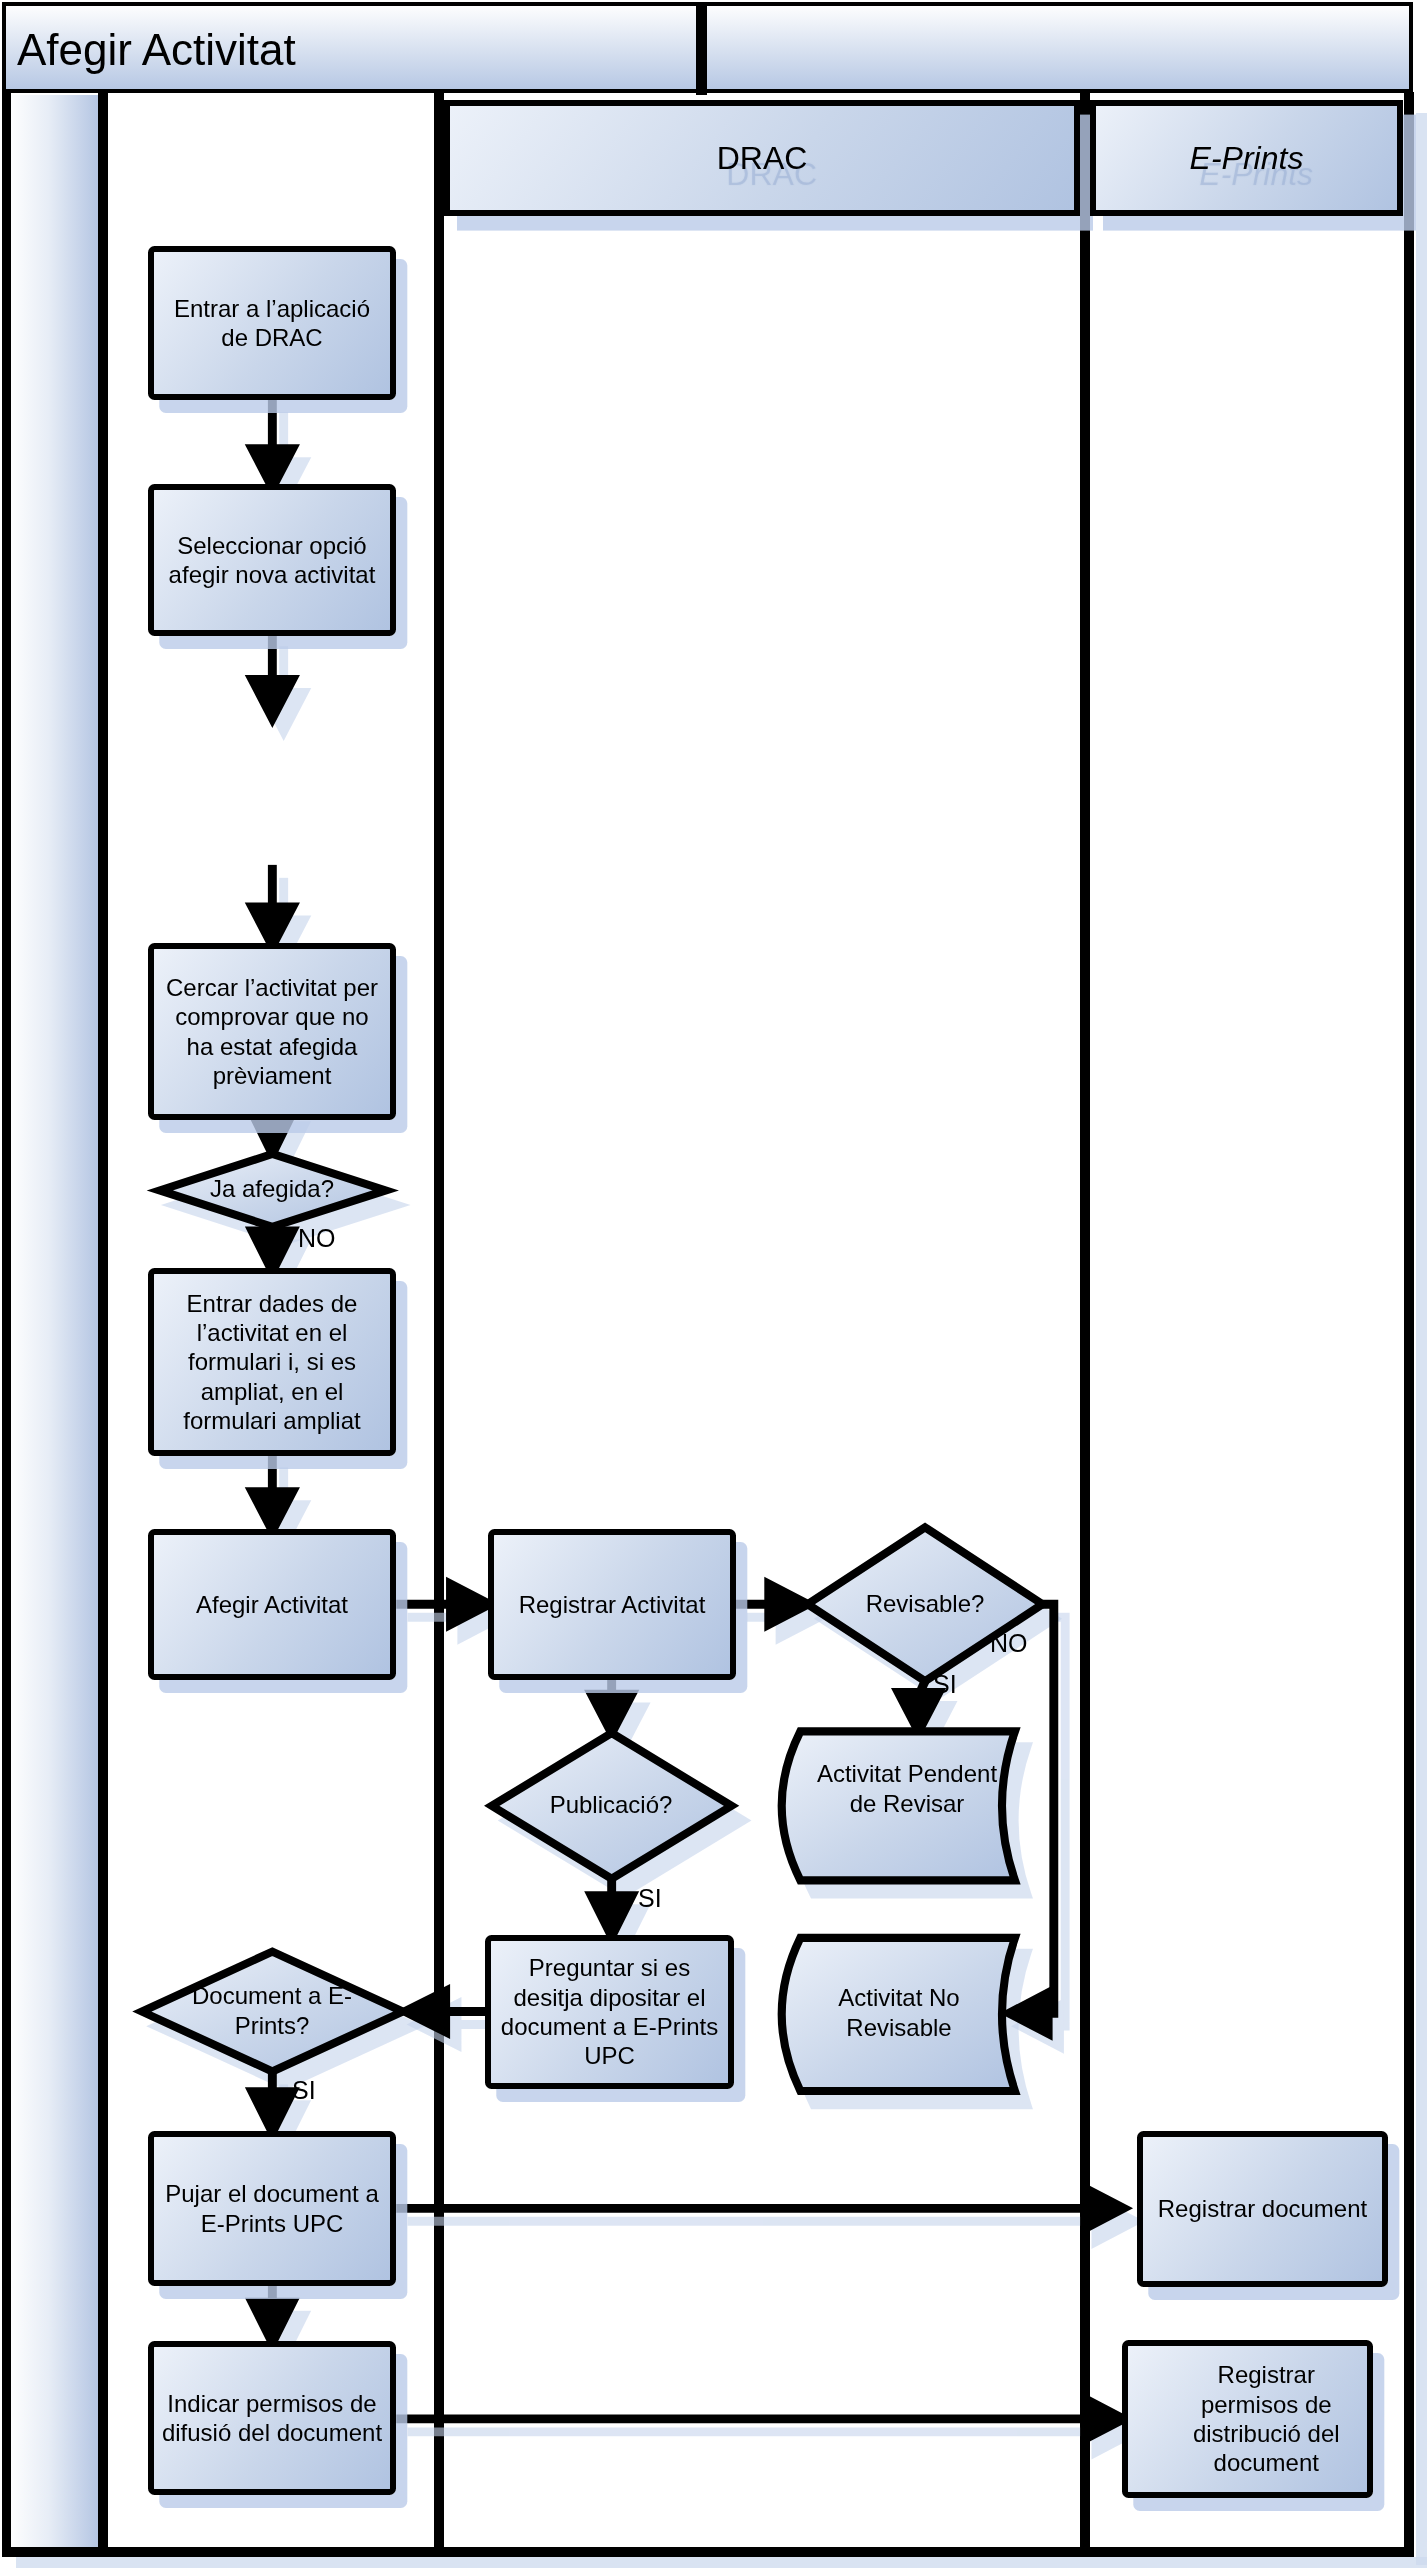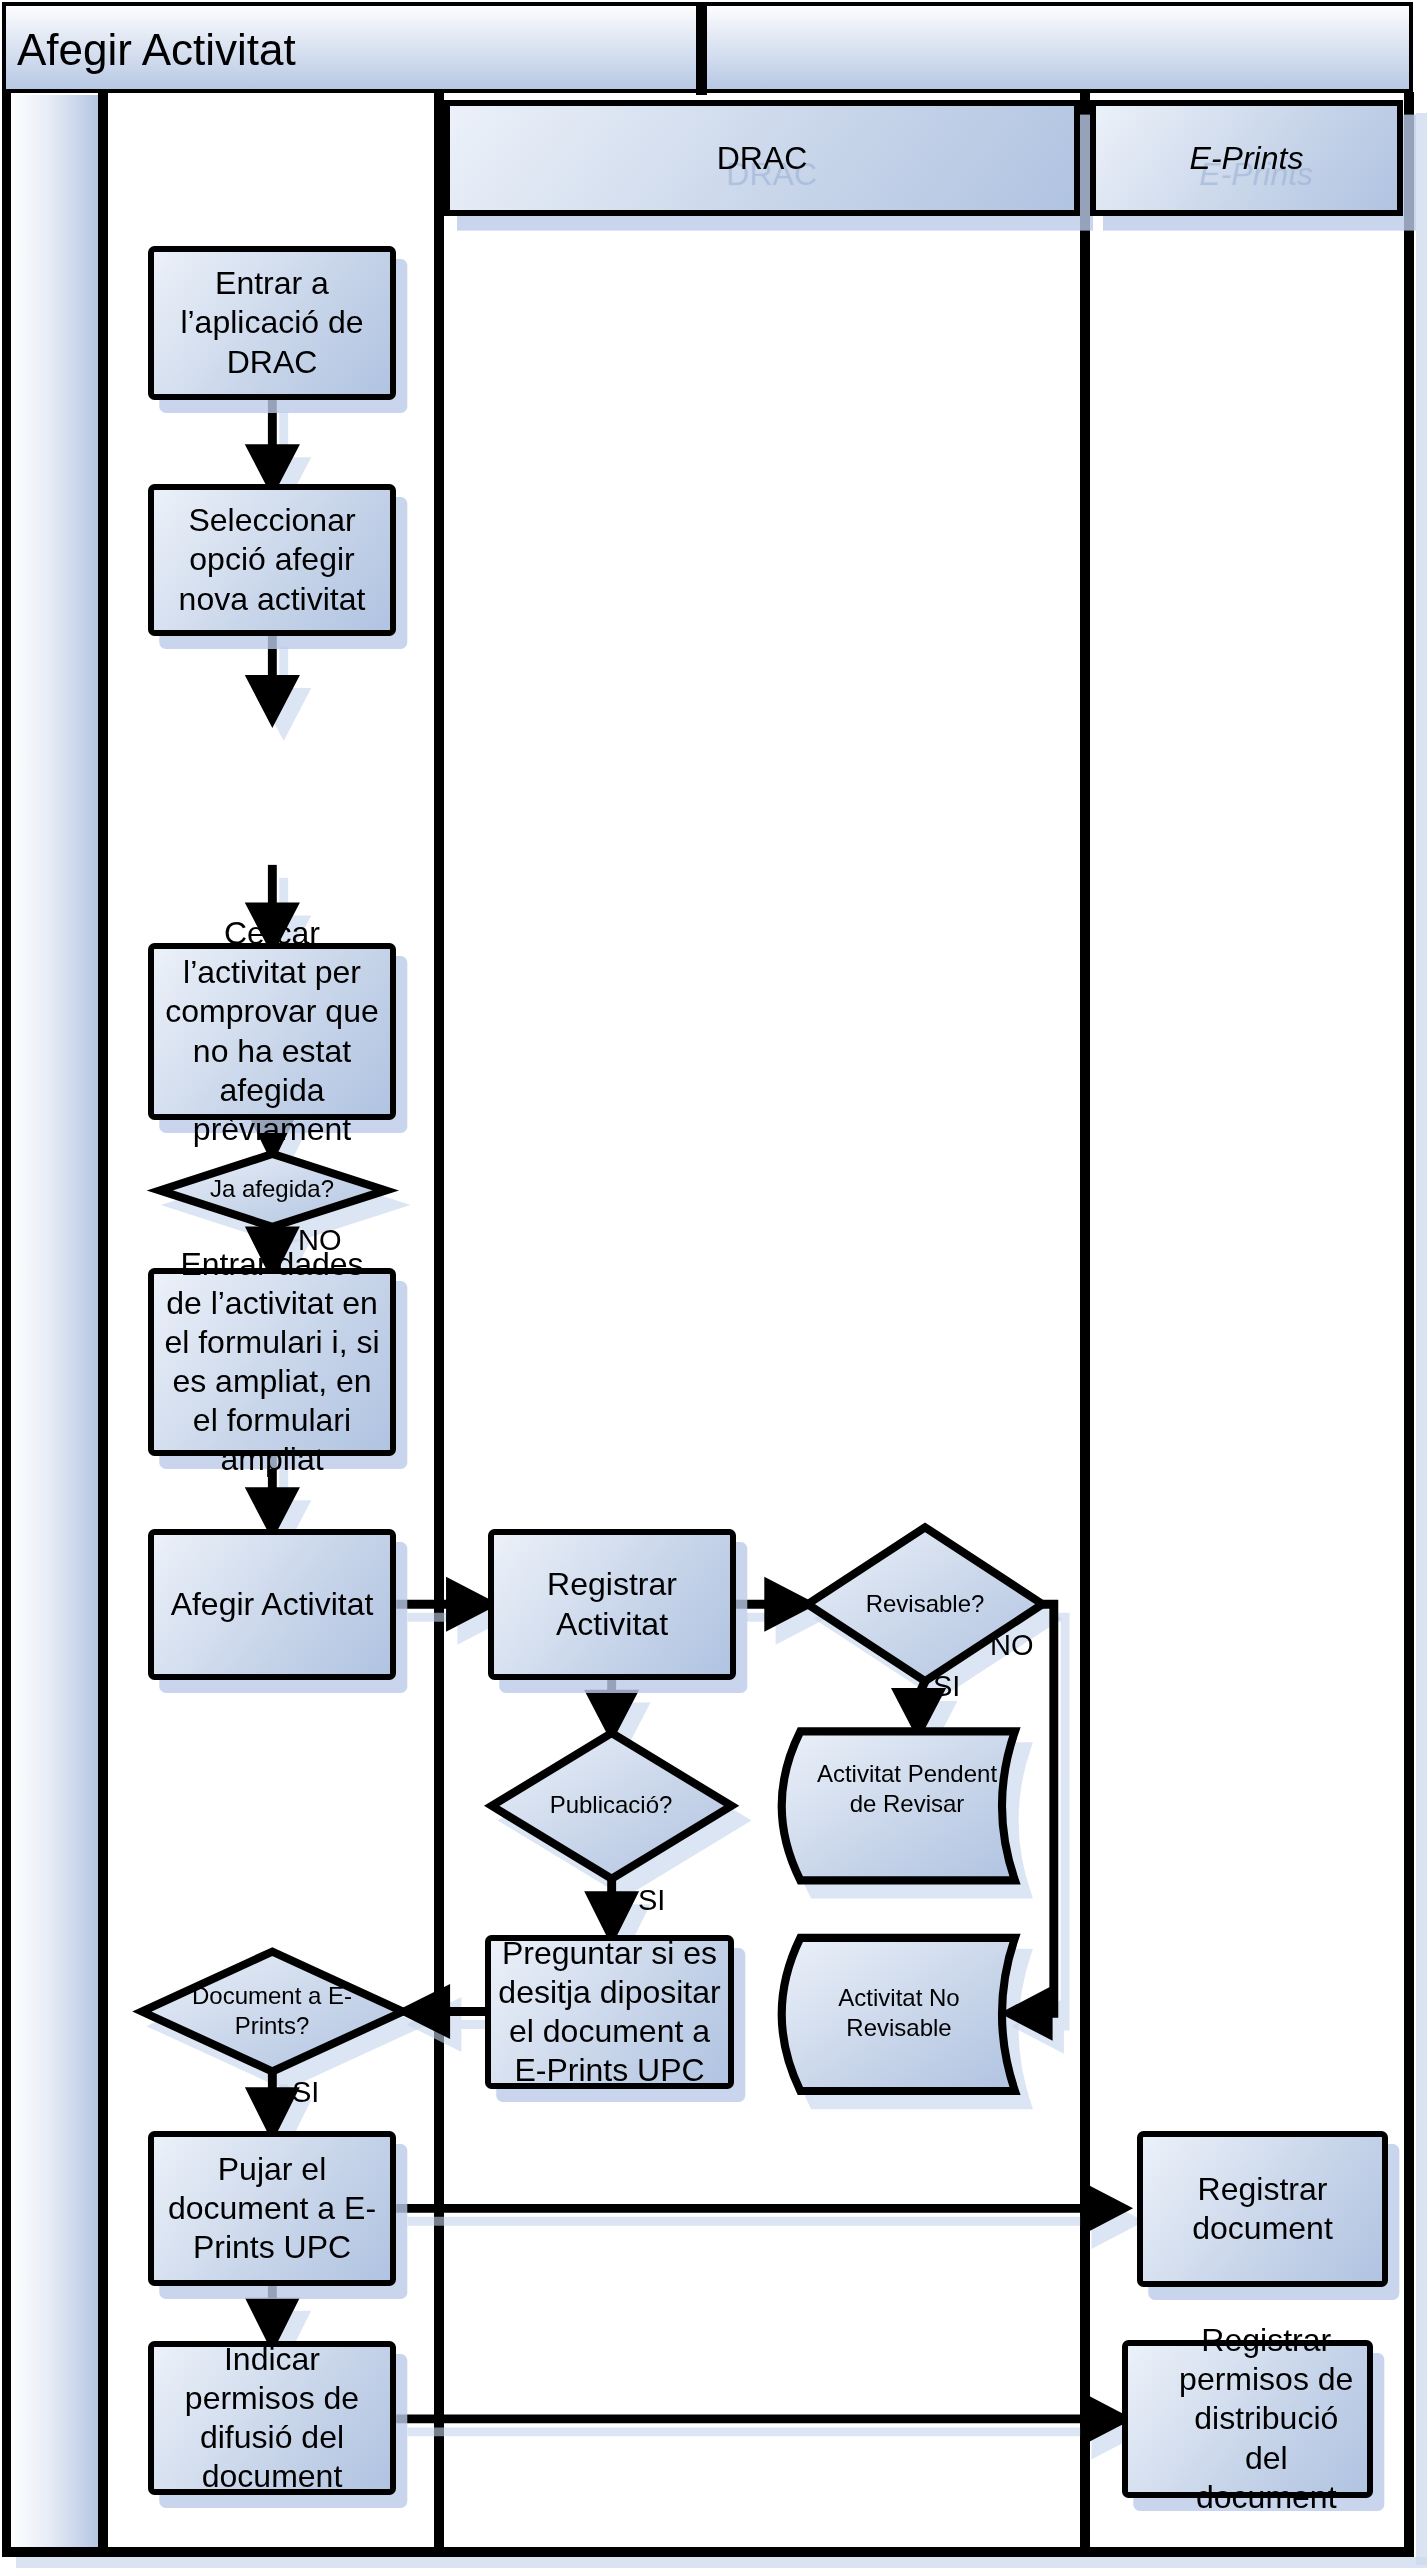--- a/index.html
+++ b/index.html
@@ -25,25 +25,25 @@
             box-shadow:13px 14.6px 0 0 rgba(186,203,232,.8);
             display:flex;align-items:center;justify-content:center;}
   .lanehead span{font-size:32px;
             text-shadow:9.7px 16px 0.8px rgba(150,172,210,.55);}
 
   
   .node{position:absolute;border:6.5px solid #000;border-radius:6.5px;
         background:linear-gradient(128deg,#ecf1f9 0%,#c9d6ea 55%,#b0c3e1 100%);
         box-shadow:11.3px 13px 0 0 rgba(186,203,232,.8);
         display:flex;align-items:center;justify-content:center;text-align:center;
-        font-size:32px;line-height:1.22;padding:4.9px 6.5px;box-sizing:border-box;z-index:3;}
+        font-size:24px;line-height:1.22;padding:4.9px 6.5px;box-sizing:border-box;z-index:3;}
 
   
   .shape-label{position:absolute;text-align:center;font-size:24px;line-height:1.25;z-index:4;}
-  .branch-label{position:absolute;font-size:29px;z-index:4;}
+  .branch-label{position:absolute;font-size:25px;z-index:4;}
 
   svg.overlay{position:absolute;left:0;top:0;z-index:2;}
 </style>
 </head>
 <body>
 
 <div id="page">
 
   <div class="titlebar">
     <div class="title-text">Afegir Activitat</div>

